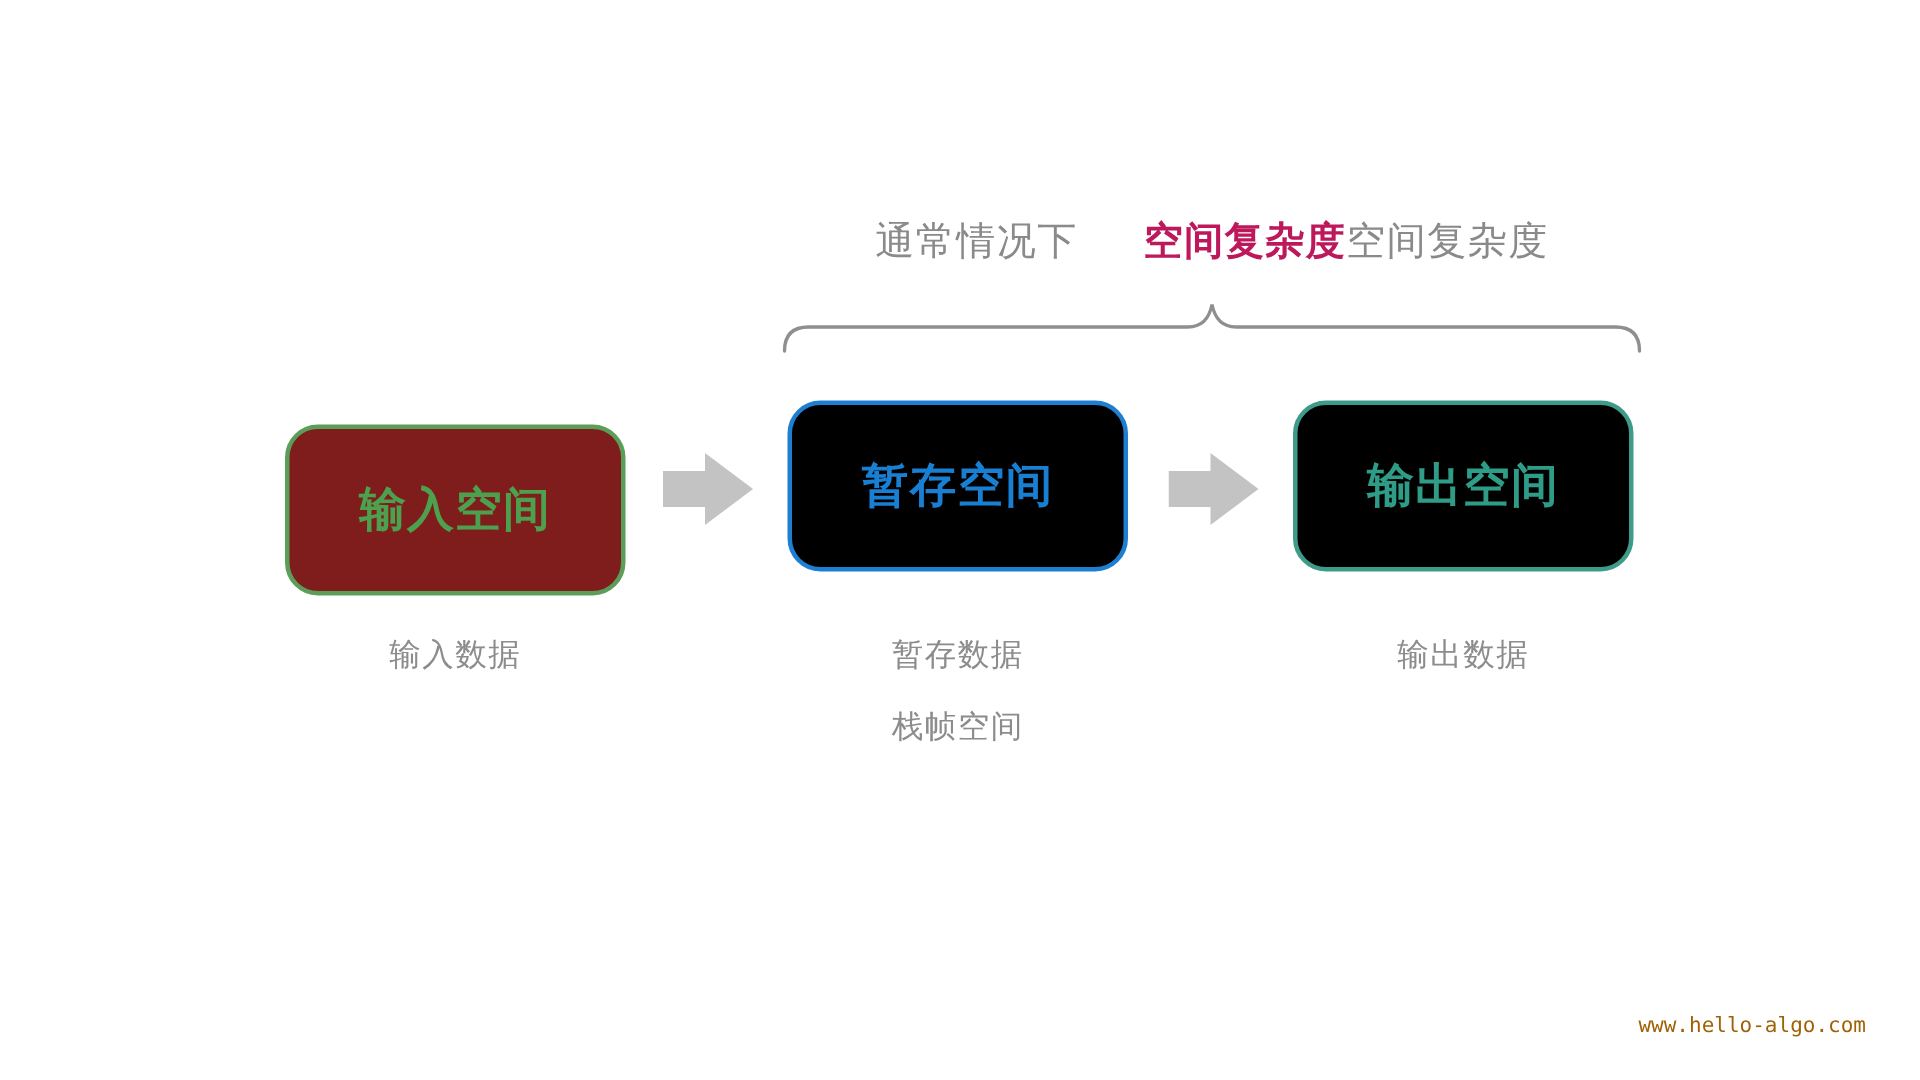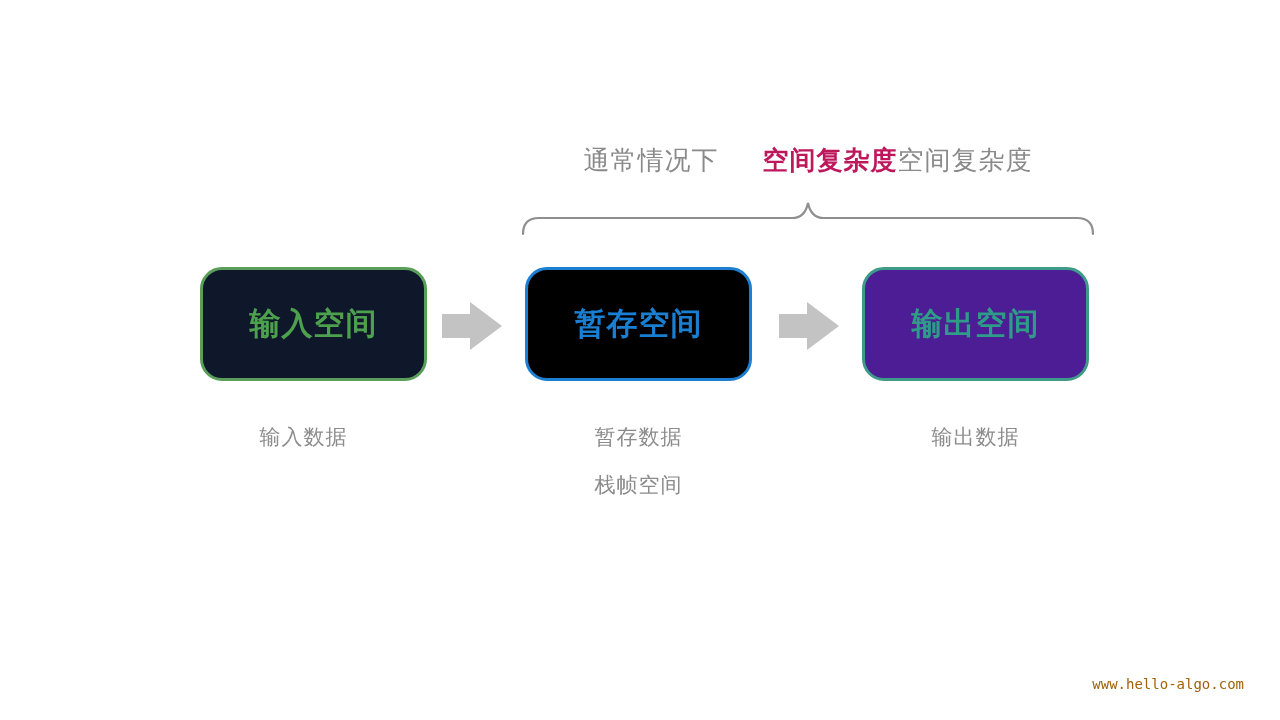--- a/index.html
+++ b/index.html
@@ -43,23 +43,23 @@
     box-sizing: border-box;
     border-radius: 22px;
     border: 3px solid;
     display: flex;
     align-items: center;
     justify-content: center;
     font-size: 31px;
     font-weight: 700;
     letter-spacing: 1px;
   }
-  .node-input  { left: 200px; border-color: #5a9e5a; background: #0f172a; color: #4da04d; }
+  .node-input  { left: 190px; border-color: #5a9e5a; background: #7f1d1d; color: #4da04d; margin-top: 16px; }
   .node-temp   { left: 525px; border-color: #1e7fd2; background: #000000; color: #187fd2; }
-  .node-output { left: 862px; border-color: #3f9b89; background: #4c1d95; color: #2e9c87; }
+  .node-output { left: 862px; border-color: #3f9b89; background: #000000; color: #2e9c87; }
   .arrow {
     position: absolute;
     top: 300px;
     width: 62px;
     height: 52px;
   }
   .arrow-1 { left: 442px; }
   .arrow-2 { left: 779px; }
   .note {
     position: absolute;

